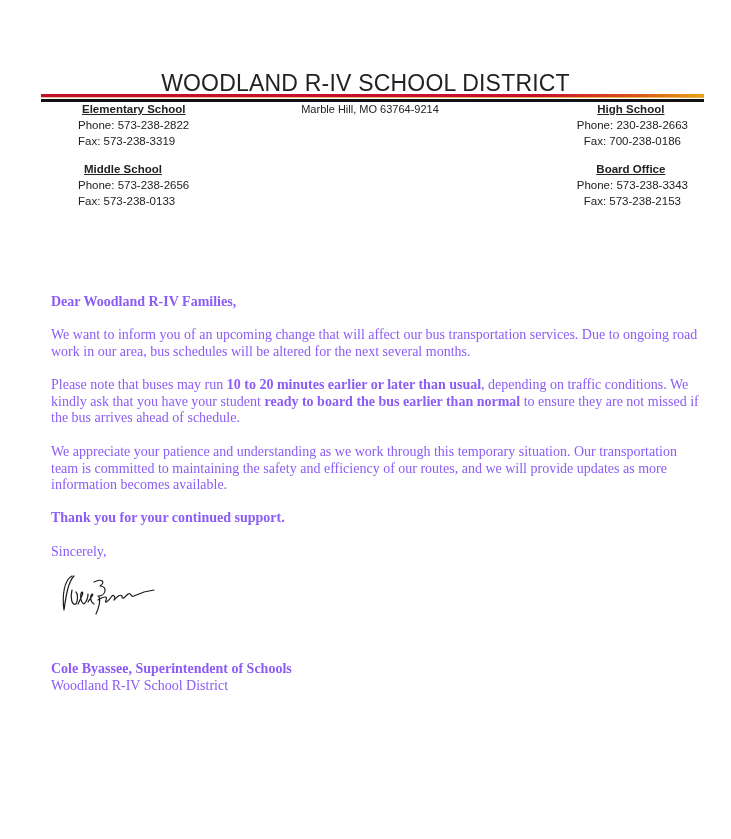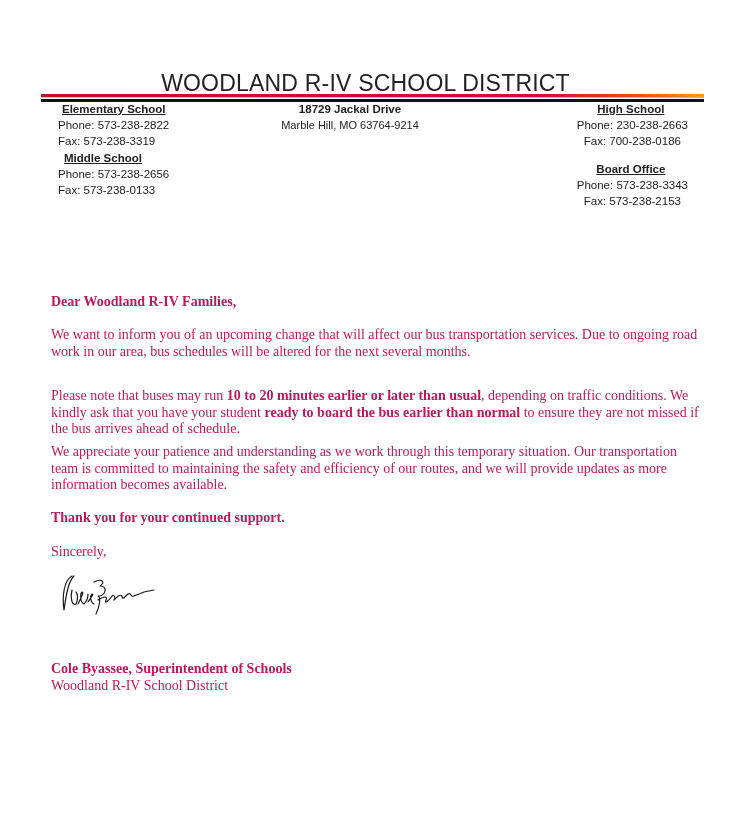--- a/index.html
+++ b/index.html
@@ -10,54 +10,53 @@
   .title {
     position: absolute; left: 0; width: 731px; top: 70px; text-align: center;
     font-size: 23px; letter-spacing: 0.2px; color: #222; line-height: 26px;
   }
   .rule-red { position: absolute; left: 41px; width: 663px; top: 94px; height: 3px;
     background: linear-gradient(to right, #c0102a 0%, #c8102e 75%, #d9541a 90%, #e8a412 100%); }
   .rule-gold { position: absolute; left: 41px; width: 663px; top: 97px; height: 1px;
     background: linear-gradient(to right, #e8c0a0 0%, #e6b24a 100%); }
   .rule-black { position: absolute; left: 41px; width: 663px; top: 99px; height: 3px; background: #111; }
 
-  .contact { position: absolute; font-size: 11.5px; line-height: 16px; color: #222; }
+  .contact { position: absolute; font-size: 11.5px; line-height: 16px; color: #222; margin-left: 20px; }
   .contact .head { font-weight: bold; text-decoration: underline; }
   .left { text-align: left; }
   .right { text-align: center; }
   .center { text-align: center; }
 
-  .letter { position: absolute; left: 51px; width: 650px; font-size: 14px; line-height: 16.5px; color: #be185d; }
+  .letter { position: absolute; left: 51px; width: 650px; font-size: 14px; line-height: 16.5px; color: #8b5cf6; }
   .b { font-weight: bold; }
 
   .sig { position: absolute; left: 58px; top: 566px; width: 120px; height: 50px; }
 </style>
 </head>
 <body>
 
 <div>
   <div class="title sans">WOODLAND R-IV SCHOOL DISTRICT</div>
   <div class="rule-red"></div>
   <div class="rule-gold"></div>
   <div class="rule-black"></div>
 
   <div class="contact sans left" style="left:58px; top:101px;">
     <div class="head" style="padding-left:4px;">Elementary School</div>
     <div>Phone: 573-238-2822</div>
     <div>Fax: 573-238-3319</div>
   </div>
 
-  <div class="contact sans left" style="left:58px; top:150px;">
+  <div class="contact sans left" style="left:58px; top:161px;">
     <div class="head" style="padding-left:6px;">Middle School</div>
     <div>Phone: 573-238-2656</div>
     <div>Fax: 573-238-0133</div>
   </div>
 
   <div class="contact sans center" style="left:250px; width:200px; top:101px;">
-    <div class="b">18729 Jackal Drive</div>
     <div style="font-size:11px;">Marble Hill, MO 63764-9214</div>
   </div>
 
   <div class="contact sans right" style="right:43px; top:101px;">
     <div class="head" style="padding-right:3px;">High School</div>
     <div>Phone: 230-238-2663</div>
     <div>Fax: 700-238-0186</div>
   </div>
 
   <div class="contact sans right" style="right:43px; top:161px;">
@@ -65,21 +64,21 @@
     <div>Phone: 573-238-3343</div>
     <div>Fax: 573-238-2153</div>
   </div>
 </div>
 
 <div>
   <p class="letter serif b" style="top:280px;">Dear Woodland R-IV Families,</p>
 
   <p class="letter serif" style="top:313px;">We want to inform you of an upcoming change that will affect our bus transportation services. Due to ongoing road work in our area, bus schedules will be altered for the next several months.</p>
 
-  <p class="letter serif" style="top:374px;"><span>Please note that buses may run </span><span class="b">10 to 20 minutes earlier or later than usual</span><span>, depending on traffic conditions. We kindly ask that you have your student </span><span class="b">ready to board the bus earlier than normal</span><span> to ensure they are not missed if the bus arrives ahead of schedule.</span></p>
+  <p class="letter serif" style="top:363px;"><span>Please note that buses may run </span><span class="b">10 to 20 minutes earlier or later than usual</span><span>, depending on traffic conditions. We kindly ask that you have your student </span><span class="b">ready to board the bus earlier than normal</span><span> to ensure they are not missed if the bus arrives ahead of schedule.</span></p>
 
   <p class="letter serif" style="top:430px;">We appreciate your patience and understanding as we work through this temporary situation. Our transportation team is committed to maintaining the safety and efficiency of our routes, and we will provide updates as more information becomes available.</p>
 
   <p class="letter serif" style="top:496px;font-weight:bold;">Thank you for your continued support.</p>
 
   <p class="letter serif" style="top:530px;">Sincerely,</p>
 
   <svg class="sig" viewBox="0 0 120 50">
     <path d="M14 10 C6 14 4 30 6 44 C8 30 10 16 16 10 M14 24 C12 32 14 40 18 38 C20 34 20 28 18 26 M20 38 C24 30 26 26 24 26 C22 28 22 36 26 38 C28 36 30 32 30 28 M30 36 C34 30 36 28 34 28 C32 30 32 36 36 38 M36 16 C44 12 48 16 42 20 C50 20 48 30 40 30 C44 32 40 44 38 48 M40 34 C46 30 50 30 48 34 C46 38 50 36 54 30 C56 28 58 32 56 34 C60 30 62 28 64 30 C64 34 66 32 70 28 C74 26 72 32 76 30 C80 28 82 28 86 26 L96 24" fill="none" stroke="#1a1a1a" stroke-width="1.2" stroke-linecap="round" stroke-linejoin="round"></path>
   </svg>

